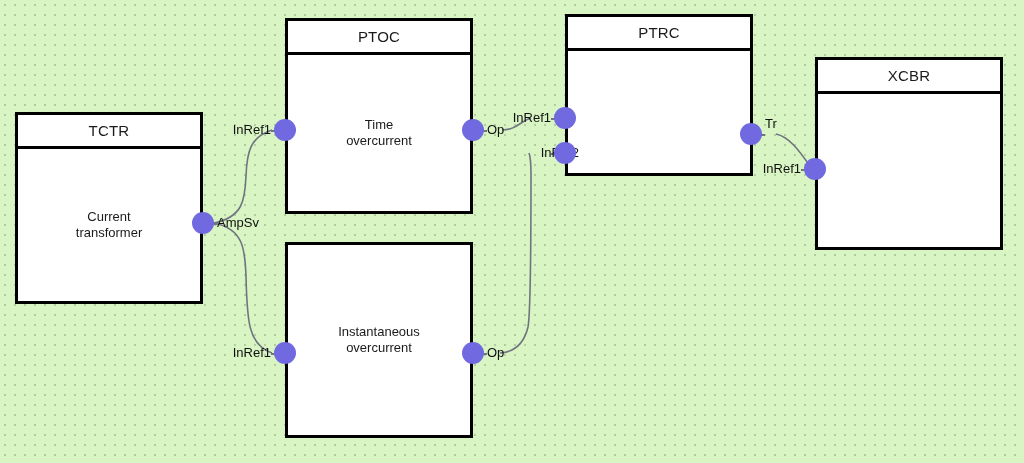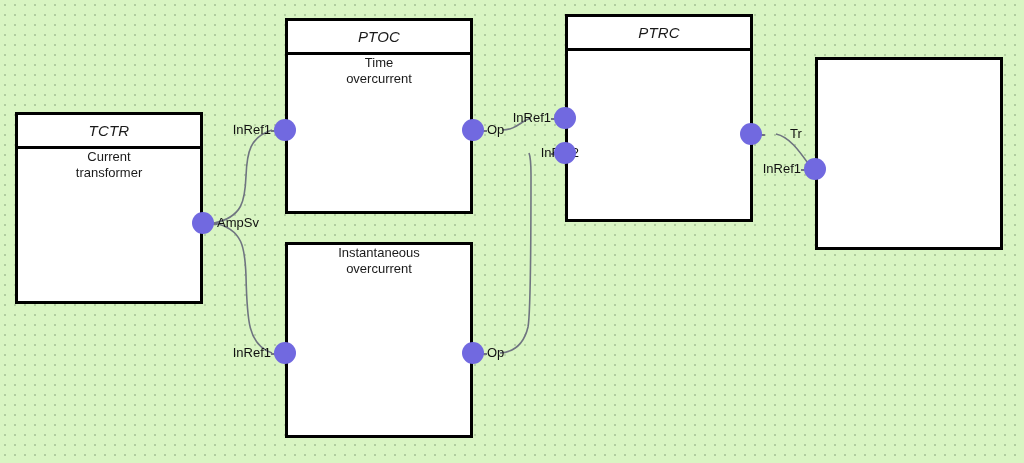--- a/index.html
+++ b/index.html
@@ -36,26 +36,25 @@
     height: 34px;
     flex: 0 0 34px;
     border-bottom: 3px solid #000000;
     display: flex;
     align-items: center;
     justify-content: center;
     font-size: 15px;
     color: #1a1a1a;
     letter-spacing: 0.2px;
     white-space: nowrap;
-    font-style: italic;
   }
   .block-body {
     flex: 1 1 auto;
     display: flex;
-    align-items: flex-start;
+    align-items: center;
     justify-content: center;
     text-align: center;
     font-size: 13px;
     line-height: 16px;
     color: #1a1a1a;
     padding: 0 6px;
   }
   .block-body span { display: block; }
 
   
@@ -134,24 +133,25 @@
         </div>
       </div>
       <div class="block" style="left: 285px; top: 242px; width: 188px; height: 196px;">
         <div class="block-body">
           <div>
             <span>Instantaneous</span>
             <span>overcurrent</span>
           </div>
         </div>
       </div>
-      <div class="block" style="left: 565px; top: 14px; width: 188px; height: 208px;">
+      <div class="block" style="left: 565px; top: 14px; width: 188px; height: 162px;">
         <div class="block-header">PTRC</div>
       </div>
       <div class="block" style="left: 815px; top: 57px; width: 188px; height: 193px;">
+        <div class="block-header">XCBR</div>
       </div>
     </div>
   <div id="ports-layer">
       <div class="port" style="left: 203px; top: 223px; background: rgb(113, 105, 224);"></div>
       <div class="port-label right-of" style="top: 223px; left: 217px; text-align: right;">AmpSv</div>
       <div class="stub" style="top: 223px; width: 14px; left: 203px;"></div>
       <div class="port" style="left: 285px; top: 130px; background: rgb(113, 105, 224);"></div>
       <div class="port-label left-of" style="top: 130px; left: 271px;">InRef1</div>
       <div class="stub" style="top: 130px; width: 14px; left: 271px;"></div>
       <div class="port" style="left: 473px; top: 130px; background: rgb(113, 105, 224);"></div>
@@ -163,20 +163,20 @@
       <div class="port" style="left: 473px; top: 353px; background: rgb(113, 105, 224);"></div>
       <div class="port-label right-of" style="top: 353px; left: 487px;">Op</div>
       <div class="stub" style="top: 353px; width: 14px; left: 473px;"></div>
       <div class="port" style="left: 565px; top: 118px; background: rgb(113, 105, 224);"></div>
       <div class="port-label left-of" style="top: 118px; left: 551px;">InRef1</div>
       <div class="stub" style="top: 118px; width: 14px; left: 551px;"></div>
       <div class="port" style="left: 565px; top: 153px; background: rgb(113, 105, 224);"></div>
       <div class="port-label left-of" style="top: 153px; left: 579px;">InRef2</div>
       <div class="stub" style="top: 153px; width: 14px; left: 551px;"></div>
       <div class="port" style="left: 751px; top: 134px; background: rgb(113, 105, 224);"></div>
-      <div class="port-label right-of" style="top: 134px; left: 765px; margin-left: 25px;">Tr</div>
+      <div class="port-label right-of" style="top: 124px; left: 765px;">Tr</div>
       <div class="stub" style="top: 134px; width: 14px; left: 751px;"></div>
       <div class="port" style="left: 815px; top: 169px; background: rgb(113, 105, 224);"></div>
       <div class="port-label left-of" style="top: 169px; left: 801px;">InRef1</div>
       <div class="stub" style="top: 169px; width: 14px; left: 801px;"></div>
     </div>
 
 </div>
 
 </body></html>

